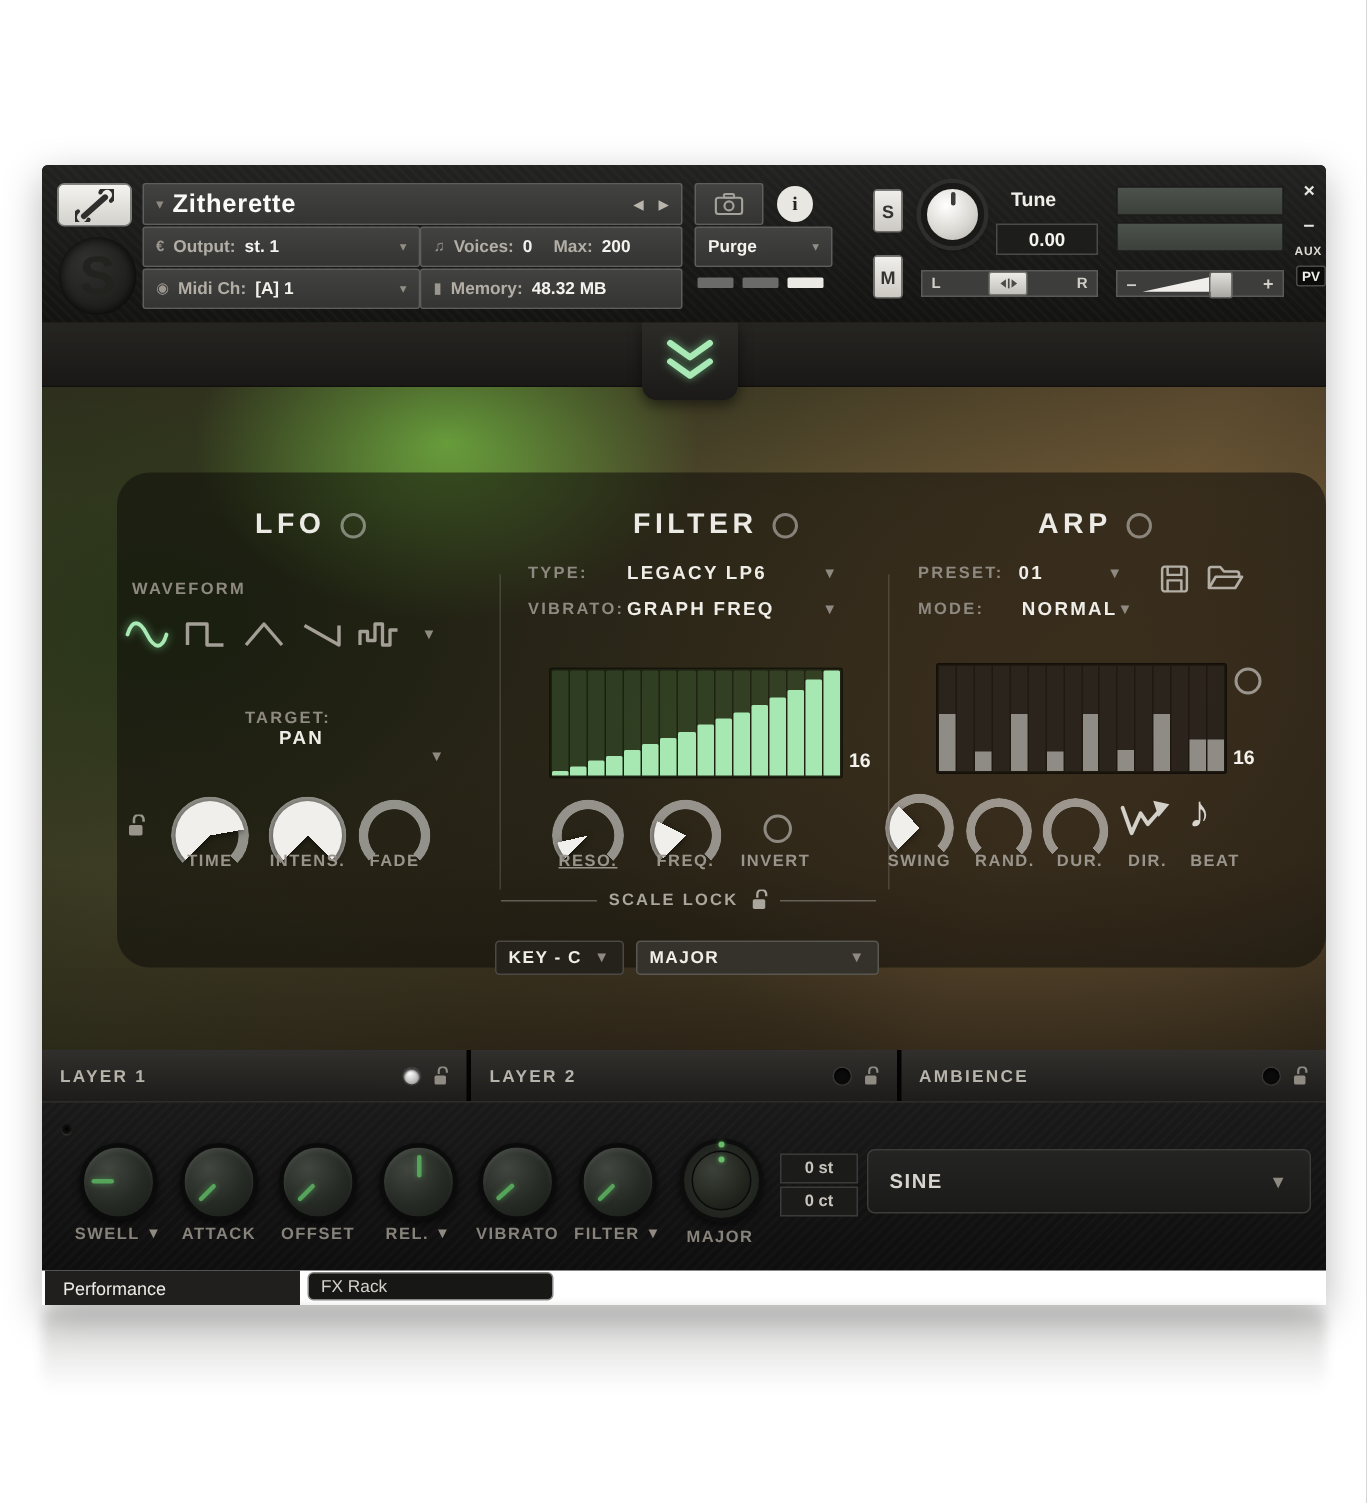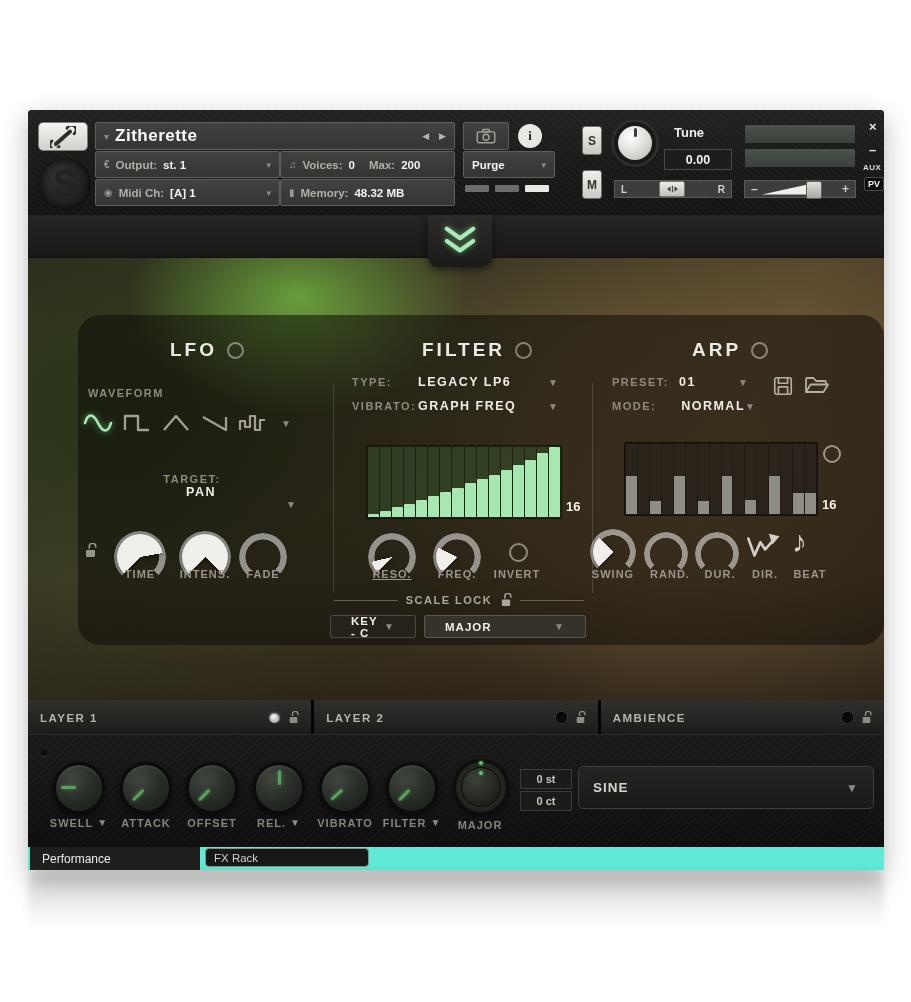--- a/index.html
+++ b/index.html
@@ -60,21 +60,21 @@
   .agraph .bar-col{flex:1;height:100%;display:flex;align-items:flex-end;background:rgba(255,255,255,.05);}
   .agraph .bar-fill{width:100%;background:#8f8c86;}
   .steps16{position:absolute;color:#f3f1eb;font-weight:bold;font-size:13px;}
   .kn{position:absolute;}
   .kring{position:absolute;inset:0;border-radius:50%;background:conic-gradient(from 225deg,var(--rc,rgba(255,255,255,.5)) 0 270deg,transparent 270deg);
     -webkit-mask:radial-gradient(closest-side,transparent 72%,#000 74%);mask:radial-gradient(closest-side,transparent 72%,#000 74%);}
   .kfill{position:absolute;inset:3px;border-radius:50%;background:conic-gradient(from 225deg,var(--fc,#f0efeb) 0 var(--fill,0deg),transparent var(--fill,0deg));filter:drop-shadow(0 1px 2px rgba(0,0,0,.5));}
   .klabel{position:absolute;font-size:11px;font-weight:bold;letter-spacing:1px;color:#9a958c;text-align:center;display:flex;justify-content:center;gap:4px;}
   .toggle{position:absolute;border:2px solid #8d8880;border-radius:50%;}
   .scaleline{flex:1;height:1px;background:rgba(255,255,255,.28);}
-  .dd{background:#25221c;border:1px solid rgba(255,255,255,.18);border-radius:3px;display:flex;align-items:center;padding:0 20px;justify-content:space-between;color:#f0eee8;font-size:11.5px;font-weight:bold;letter-spacing:1px;}
+  .dd{background:#25221c;border:1px solid rgba(255,255,255,.18);border-radius:3px;display:flex;align-items:center;padding:0 8px;justify-content:space-between;color:#f0eee8;font-size:11.5px;font-weight:bold;letter-spacing:1px;margin-top:12px;}
   .dd.light{background:#35322b;}
   
   .layers{position:absolute;left:0;top:485px;width:856px;height:34px;display:flex;gap:3px;background:#030303;}
   .ltab{flex:1;background:linear-gradient(#302f2c,#1d1c1a);display:flex;align-items:center;padding:0 12px;gap:8px;border-top:1px solid rgba(255,255,255,.09);}
   .llabel{font-size:11.5px;font-weight:bold;letter-spacing:1.5px;color:#b7b3ab;flex:1;}
   .ltab.active .llabel{color:#7fd69b;}
   .led{width:11px;height:11px;border-radius:50%;background:#0a0a0a;box-shadow:inset 0 1px 2px #000,0 0 0 1px rgba(255,255,255,.08);}
   .led.on{background:radial-gradient(circle at 38% 32%,#fff,#bdbdbd 58%,#8e8e8e);}
   .led.dim{background:radial-gradient(circle at 38% 32%,#9e9e9e,#565656);}
   
@@ -84,21 +84,21 @@
   .ptr-rot{position:absolute;inset:0;transform:rotate(var(--a,0deg));}
   .ptr{position:absolute;left:calc(50% - 1.5px);top:5px;width:3px;height:15px;border-radius:2px;background:#55a45a;box-shadow:0 0 4px rgba(95,190,100,.55);}
   .klabel.perf2{color:#87837b;}
   .pitchouter{position:absolute;border-radius:50%;border:3px solid #0d0d0d;background:radial-gradient(#32362f,#191c18);box-shadow:0 2px 5px rgba(0,0,0,.6);}
   .pitchin{position:absolute;inset:5px;border-radius:50%;background:radial-gradient(circle at 35% 30%,#3c413a,#22261f 60%,#151713);border:1px solid #0a0a0a;}
   .gdot{position:absolute;left:calc(50% - 2px);width:4px;height:4px;border-radius:50%;background:#67bd6b;box-shadow:0 0 3px rgba(100,200,105,.8);}
   .valbox{background:#1b1b19;border:1px solid #3b3b39;color:#c8c5be;font-size:11px;font-weight:bold;display:flex;align-items:center;justify-content:center;}
   .sinedd{background:linear-gradient(#242422,#1a1a18);border:1px solid #3d3d3b;border-radius:5px;color:#d7d4cd;font-size:13.5px;font-weight:bold;letter-spacing:1px;display:flex;align-items:center;justify-content:space-between;padding:0 14px;}
   .screw{position:absolute;width:7px;height:7px;border-radius:50%;background:radial-gradient(#000,#1f1f1d);box-shadow:0 1px 1px rgba(255,255,255,.12);}
   
-  .ftabs{position:absolute;left:0;top:632px;width:856px;height:23px;background:#5eead4;}
+  .ftabs{position:absolute;left:0;top:632px;width:856px;height:23px;background:#ffffff;}
   .ptab{position:absolute;left:2px;top:0;width:170px;height:23px;background:#201f1d;color:#edebe6;font-size:12px;display:flex;align-items:center;padding-left:12px;box-sizing:border-box;}
   .fxbtn{position:absolute;left:177px;top:1px;width:164px;height:19px;border:1px solid #8c8a86;border-radius:4px;background:#171715;color:#d5d2cb;font-size:11.5px;display:flex;align-items:center;padding-left:8px;box-sizing:border-box;}
   .reflection{position:absolute;left:28px;top:872px;width:856px;height:66px;background:linear-gradient(to bottom,rgba(55,55,52,.38),rgba(255,255,255,0) 85%);filter:blur(4px);opacity:.55;border-radius:8px;}
   svg{display:block;}
 </style>
 </head>
 <body>
 
 <div class="page">
   <div class="window">

